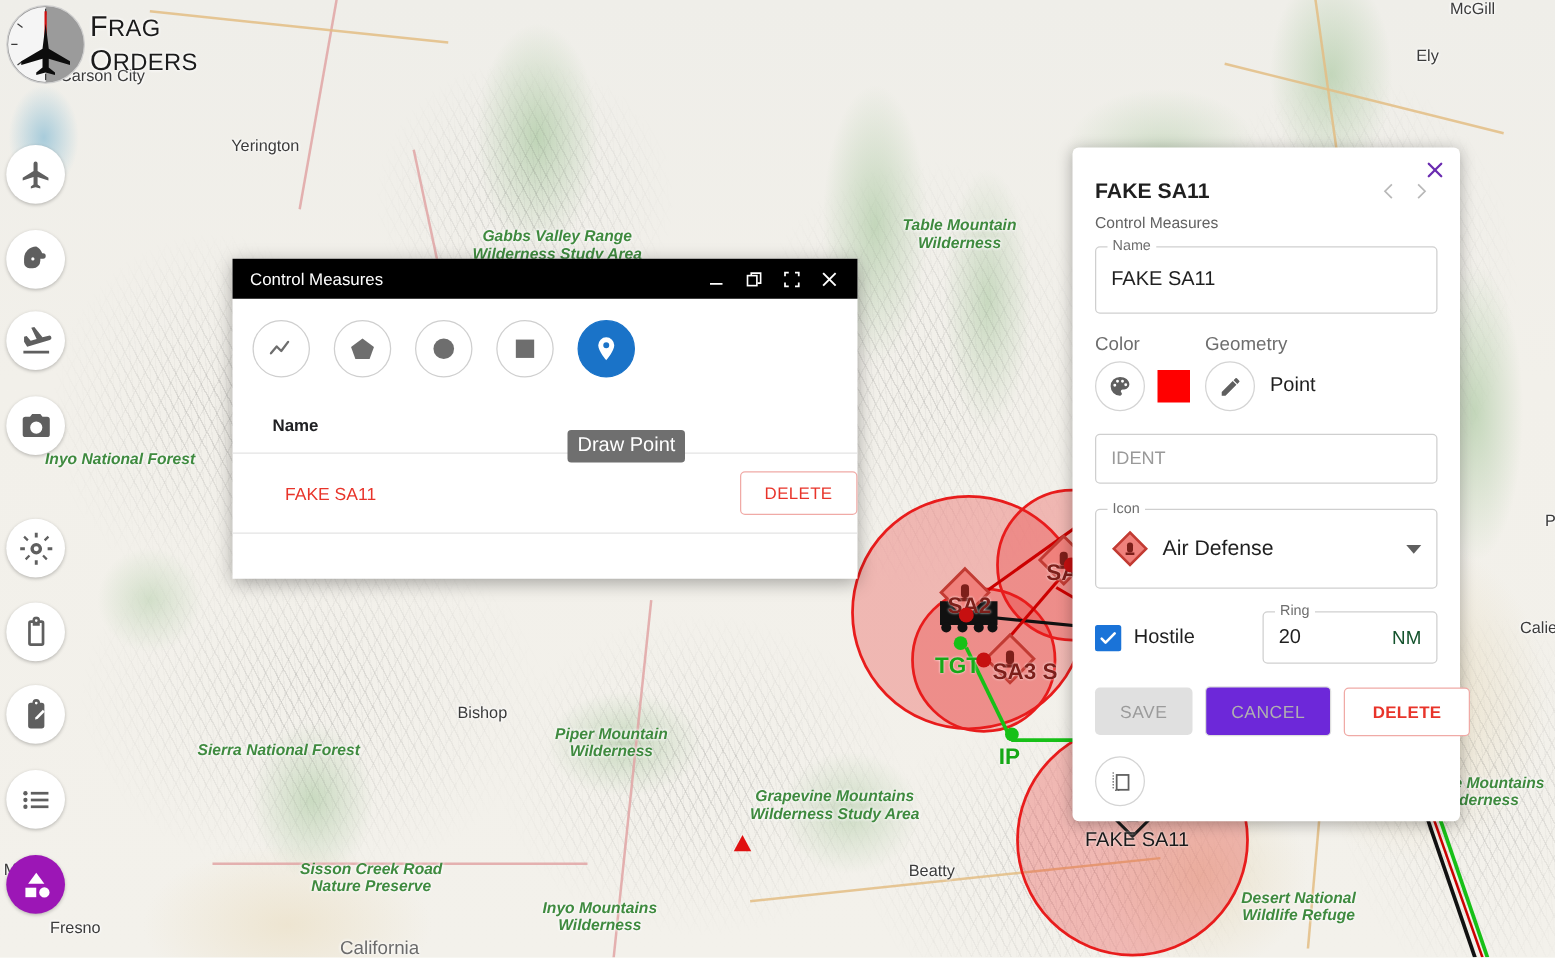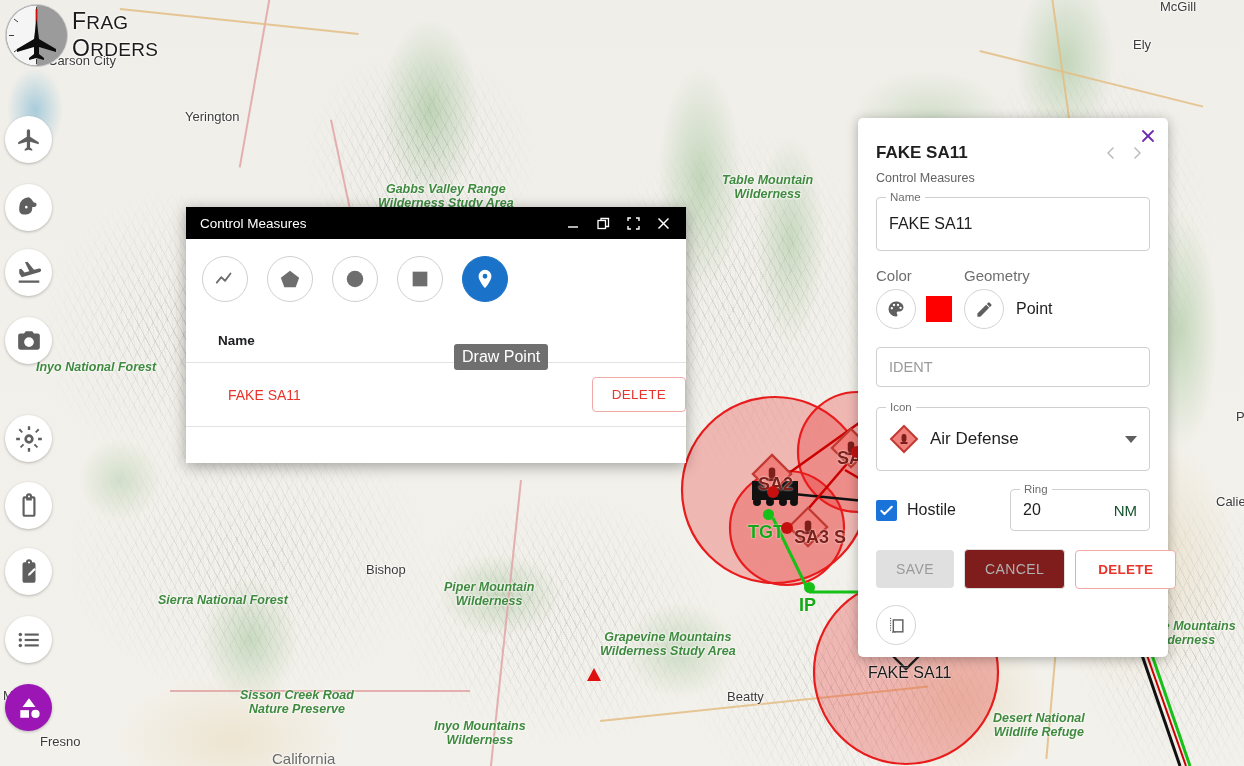--- a/index.html
+++ b/index.html
@@ -392,21 +392,21 @@
     color: #9b9b9b;
     border-radius: 4px;
     font-size: 14px;
     padding: 11px 20px;
     font-family: inherit;
     letter-spacing: .4px;
     cursor: pointer;
   }
   .btn-ghost {
     border: 1px solid #dedede;
-    background: #7f1d1d;
+    background: #6d28d9;
     color: #b0b0b0;
     border-radius: 4px;
     font-size: 14px;
     padding: 11px 20px;
     font-family: inherit;
     letter-spacing: .4px;
     cursor: pointer;
   }
   #delete-btn { margin-left: auto; padding: 11px 22px; font-weight: bold; }
 

